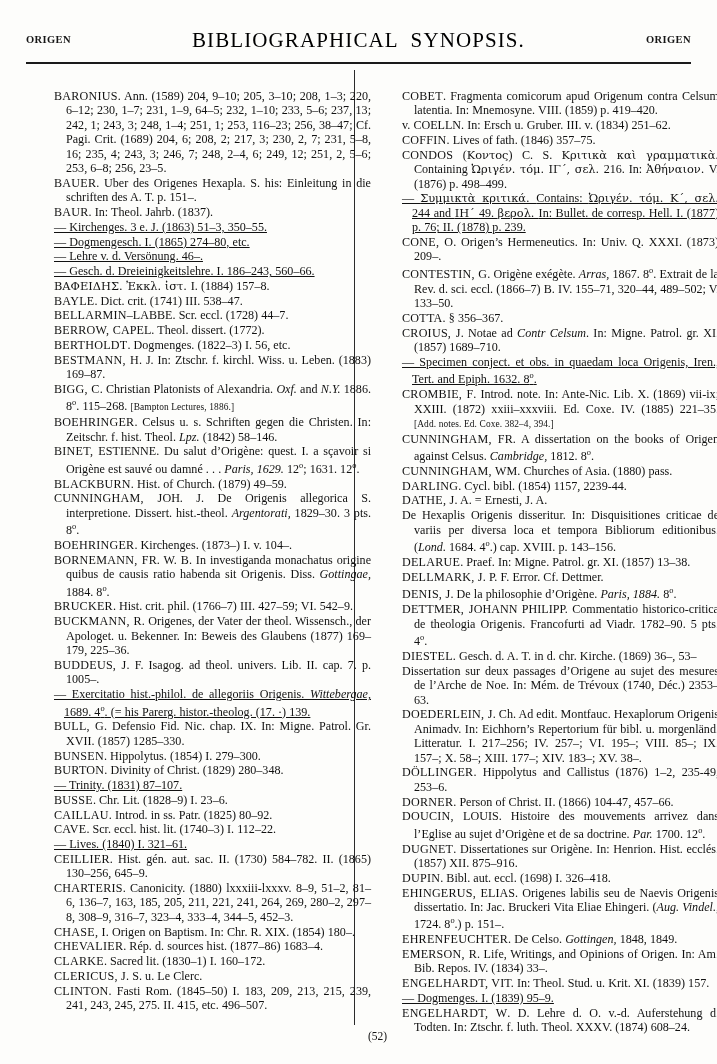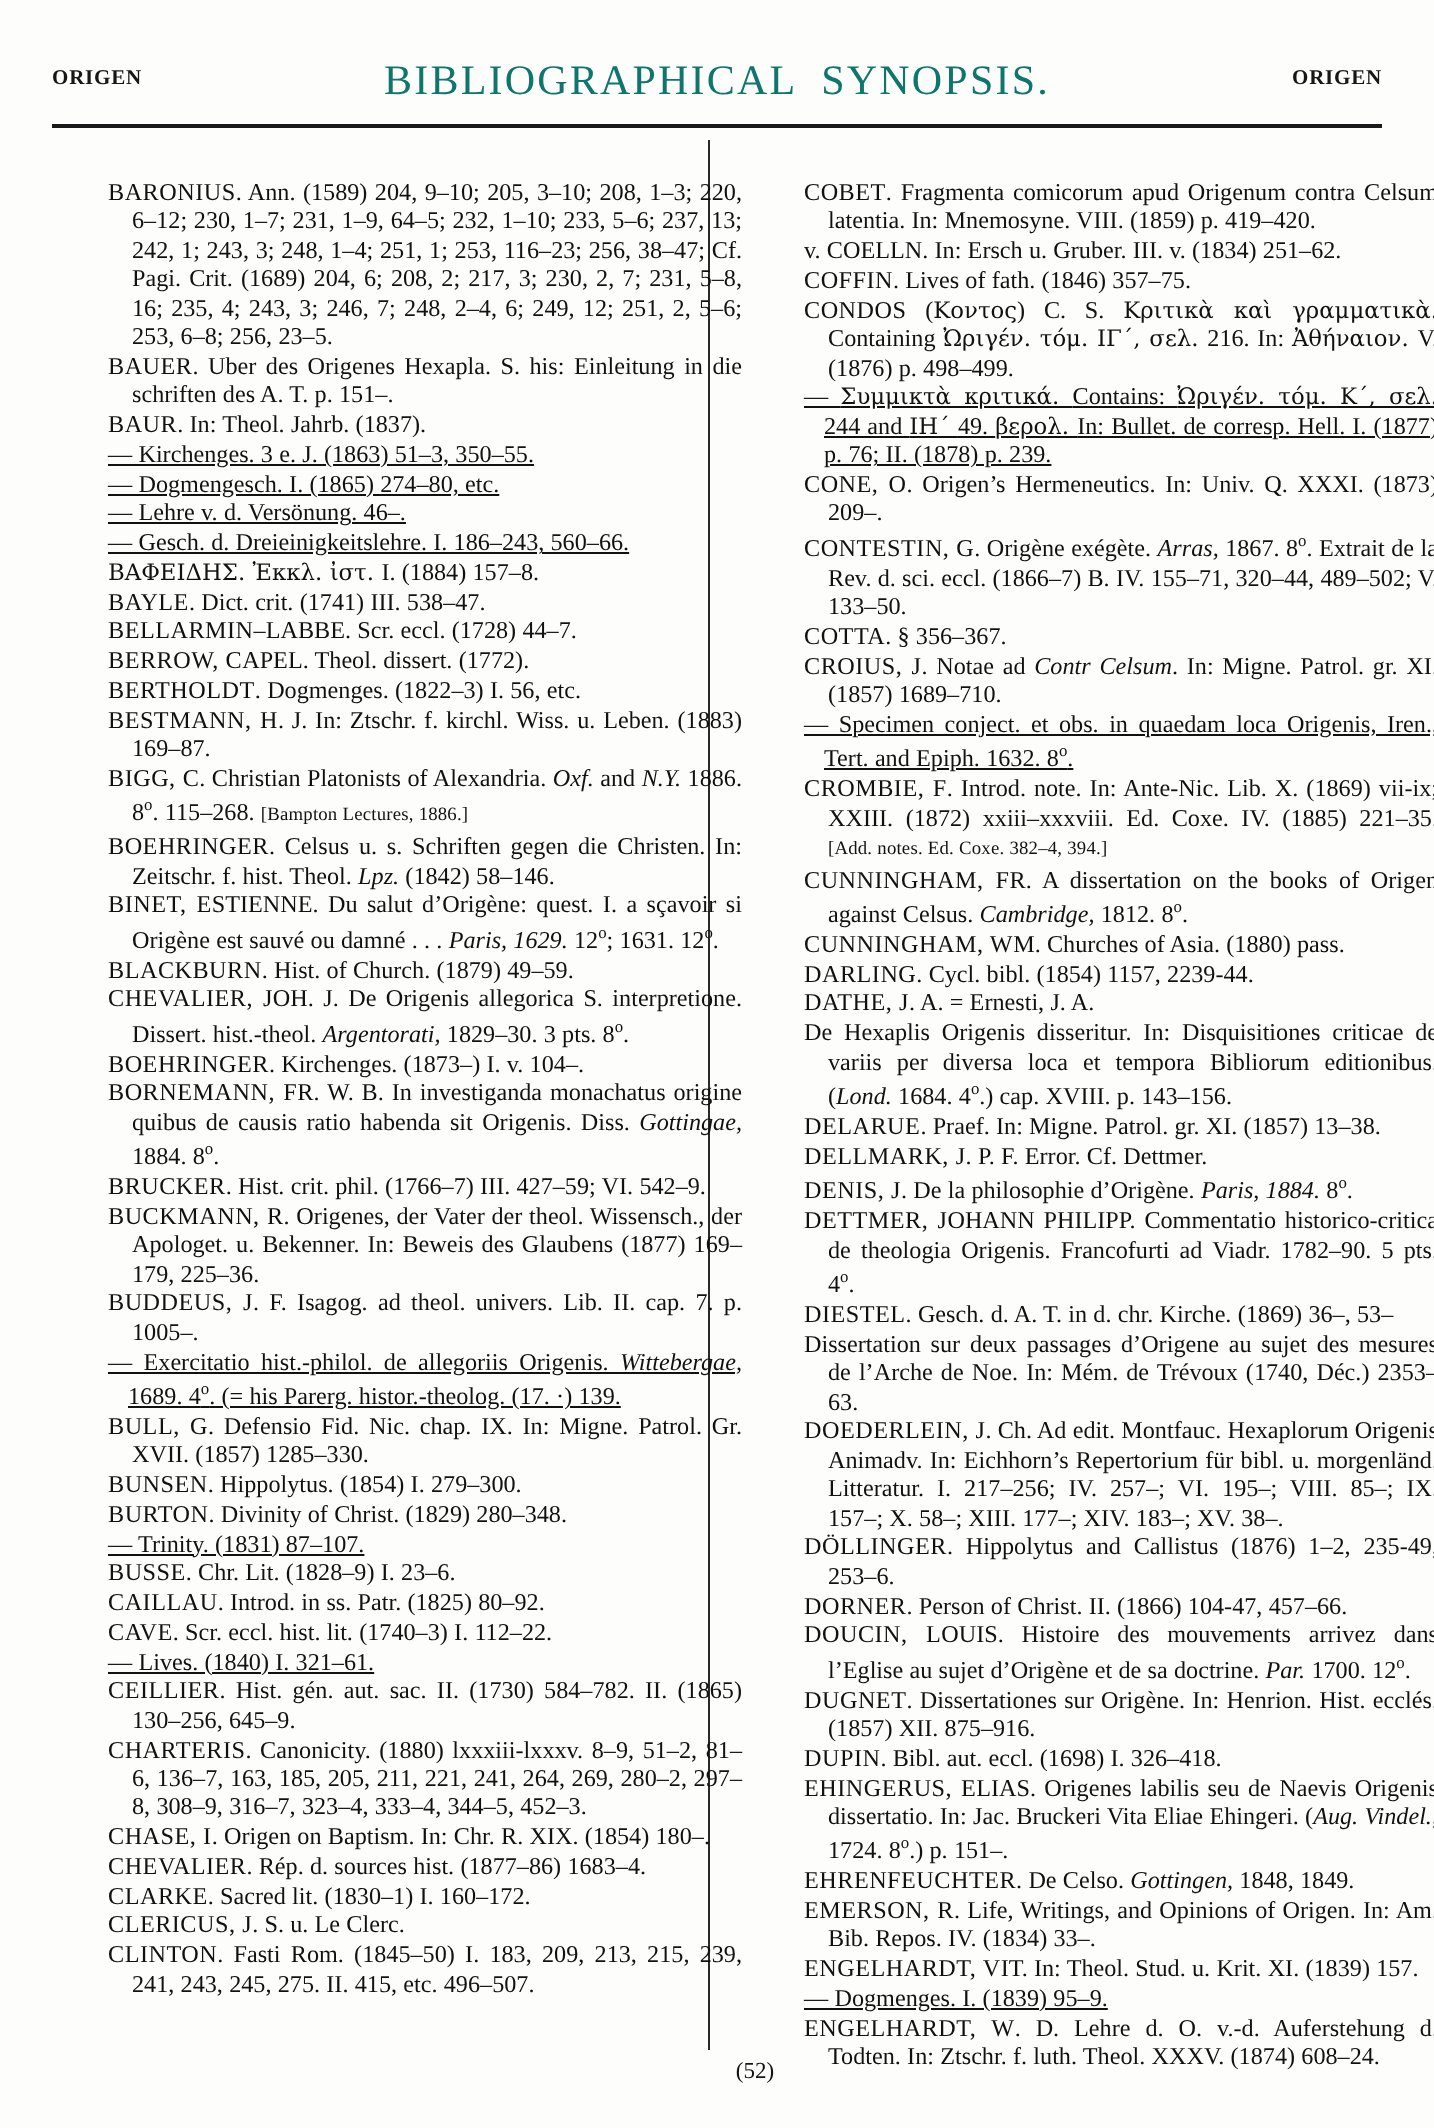--- a/index.html
+++ b/index.html
@@ -43,21 +43,21 @@
   }
   .folio-left { left: 0; }
   .folio-right { right: 0; }
   .head-title {
     position: absolute;
     left: 0; right: 0;
     top: 0;
     text-align: center;
     font-size: 21px;
     letter-spacing: 1.1px;
-    color: #0f766e;
+    color: #000000;
     white-space: pre;
   }
 
   .head-rule {
     position: absolute;
     left: 26px;
     top: 62px;
     width: 665px;
     height: 2px;
     background: #1a1a1a;
@@ -153,21 +153,21 @@
         <p class="entry"><span class="gk">ΒΑΦΕΙΔΗΣ. Ἐκκλ. ἰστ.  </span>I. (1884) 157–8.</p>
         <p class="entry"><span class="sc">BAYLE</span>.  Dict. crit. (1741) III. 538–47.</p>
         <p class="entry"><span class="sc">BELLARMIN</span>–LABBE.  Scr. eccl. (1728) 44–7.</p>
         <p class="entry"><span class="sc">BERROW, C</span>APEL.  Theol. dissert. (1772).</p>
         <p class="entry"><span class="sc">BERTHOLDT</span>.  Dogmenges. (1822–3) I. 56, etc.</p>
         <p class="entry"><span class="sc">BESTMANN, H</span>. J.  In: Ztschr. f. kirchl. Wiss. u. Leben. (1883) 169–87.</p>
         <p class="entry"><span class="sc">BIGG, C</span>.  Christian Platonists of Alexandria.  <span class="it">Oxf.</span> and <span class="it">N.Y.</span> 1886. 8<span class="sup">o</span>. 115–268.  <span class="tiny">[Bampton Lectures, 1886.]</span></p>
         <p class="entry"><span class="sc">BOEHRINGER</span>.  Celsus u. s. Schriften gegen die Christen. In: Zeitschr. f. hist. Theol. <span class="it">Lpz.</span> (1842) 58–146.</p>
         <p class="entry"><span class="sc">BINET, E</span>STIENNE.  Du salut d’Origène: quest. I. a sçavoir si Origène est sauvé ou damné . . . <span class="it">Paris, 1629.</span> 12<span class="sup">o</span>; 1631. 12<span class="sup">o</span>.</p>
         <p class="entry"><span class="sc">BLACKBURN</span>.  Hist. of Church. (1879) 49–59.</p>
-        <p class="entry"><span class="sc">CHEVALIER, J</span>OH. J.  De Origenis allegorica S. interpretione.  Dissert. hist.-theol.  <span class="it">Argentorati,</span> 1829–30. 3 pts. 8<span class="sup">o</span>.</p>
+        <p class="entry"><span class="sc">CUNNINGHAM, J</span>OH. J.  De Origenis allegorica S. interpretione.  Dissert. hist.-theol.  <span class="it">Argentorati,</span> 1829–30. 3 pts. 8<span class="sup">o</span>.</p>
         <p class="entry"><span class="sc">BOEHRINGER</span>.  Kirchenges. (1873–) I. v. 104–.</p>
         <p class="entry"><span class="sc">BORNEMANN, F</span>R. W. B.  In investiganda monachatus origine quibus de causis ratio habenda sit Origenis. Diss.  <span class="it">Gottingae,</span> 1884. 8<span class="sup">o</span>.</p>
         <p class="entry"><span class="sc">BRUCKER</span>.  Hist. crit. phil. (1766–7) III. 427–59; VI. 542–9.</p>
         <p class="entry"><span class="sc">BUCKMANN, R</span>.  Origenes, der Vater der theol. Wissensch., der Apologet. u. Bekenner.  In: Beweis des Glaubens (1877) 169–179, 225–36.</p>
         <p class="entry"><span class="sc">BUDDEUS, J</span>. F.  Isagog. ad theol. univers. Lib. II. cap. 7. p. 1005–.</p>
         <p class="entry cont">— Exercitatio hist.-philol. de allegoriis Origenis.  <span class="it">Wittebergae,</span> 1689.  4<span class="sup">o</span>.  (= his Parerg. histor.-theolog. (17. ·) 139.</p>
         <p class="entry"><span class="sc">BULL, G</span>.  Defensio Fid. Nic. chap. IX.  In: Migne. Patrol. Gr. XVII. (1857) 1285–330.</p>
         <p class="entry"><span class="sc">BUNSEN</span>.  Hippolytus. (1854) I. 279–300.</p>
         <p class="entry"><span class="sc">BURTON</span>.  Divinity of Christ. (1829) 280–348.</p>
         <p class="entry cont">— Trinity. (1831) 87–107.</p>

